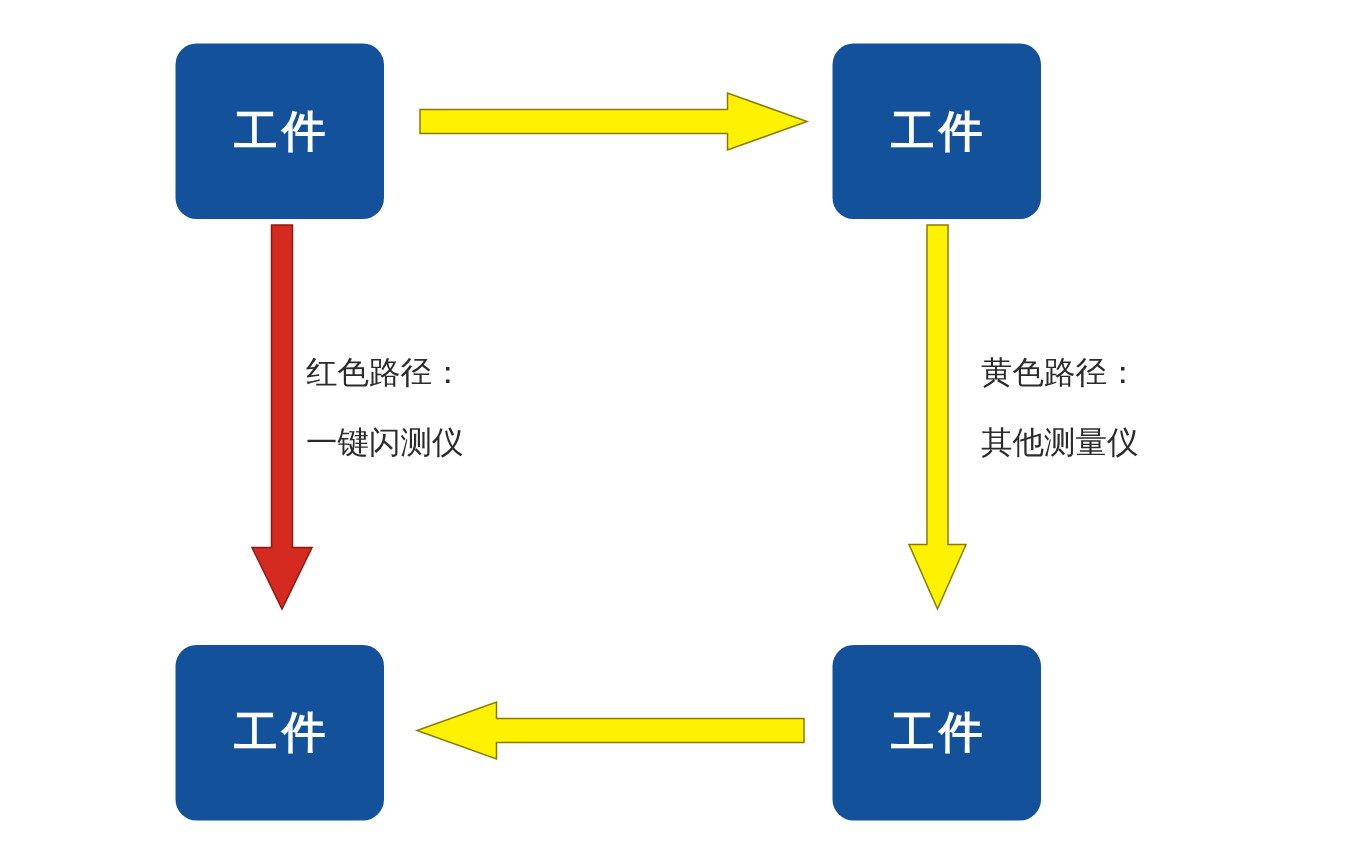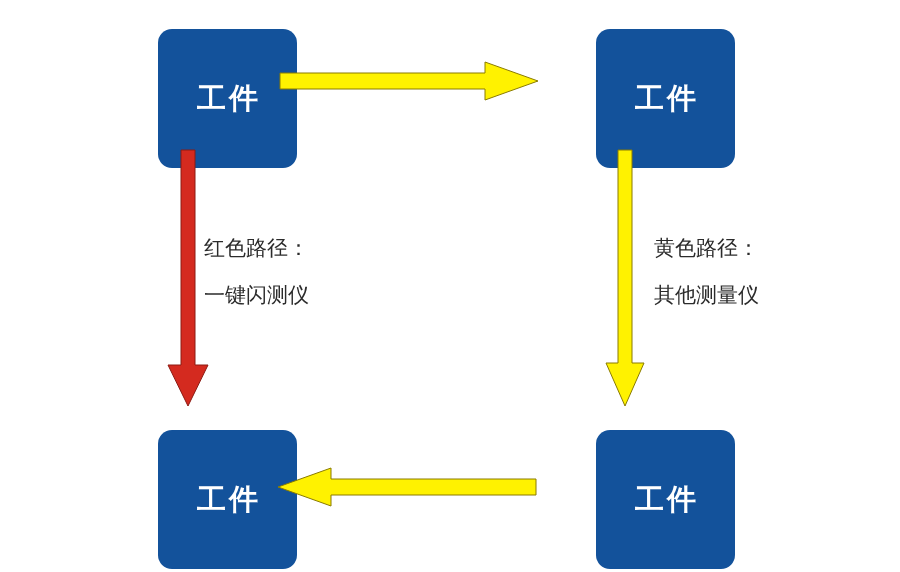--- a/index.html
+++ b/index.html
@@ -16,29 +16,28 @@
     width: 900px;
     height: 572px;
     background: #ffffff;
     overflow: hidden;
   }
 
   
   .node {
     position: absolute;
     width: 139px;
-    height: 139px;
+    height: 117px;
     background: #13529B;
     border-radius: 14px;
     display: flex;
     flex-direction: column;
     align-items: center;
     justify-content: center;
     box-sizing: border-box;
-    margin-left: 41px;
   }
   .node .line {
     color: #ffffff;
     font-size: 29px;
     font-weight: bold;
     line-height: 1.42;
     letter-spacing: 3px;
     text-indent: 3px;
     font-family: "DejaVu Sans", "Liberation Sans", sans-serif;
   }

